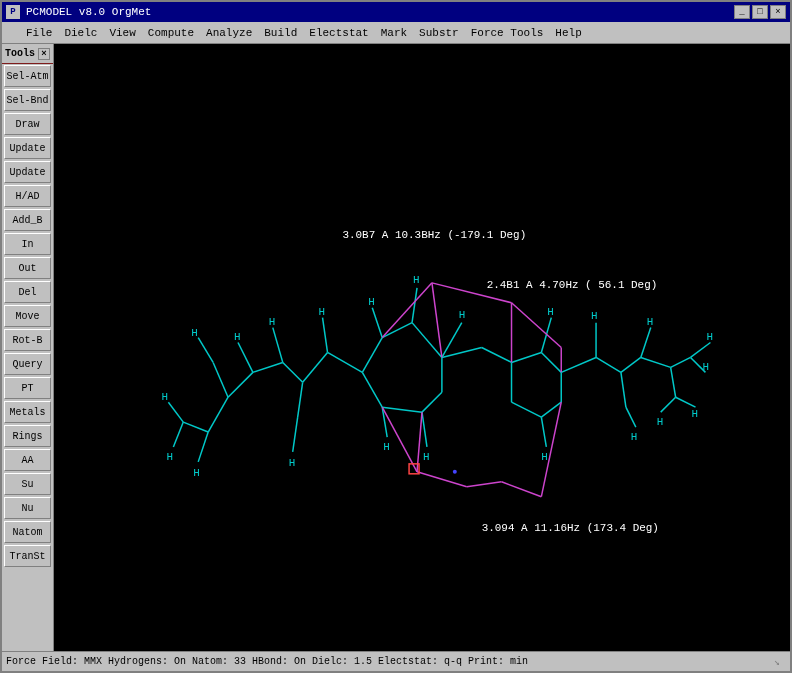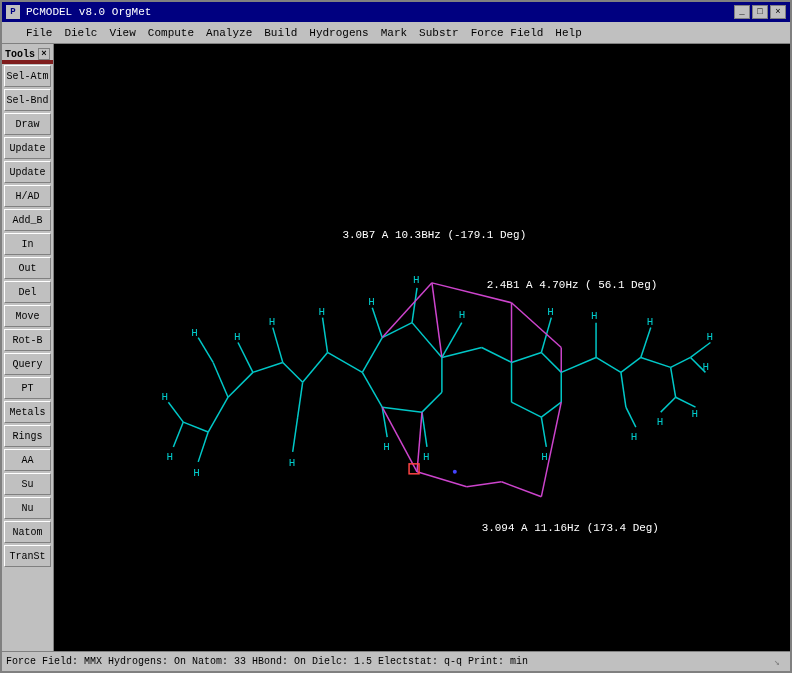--- a/index.html
+++ b/index.html
@@ -85,24 +85,24 @@
       background: #c0c0c0;
       display: flex;
       flex-direction: column;
       border-right: 1px solid #808080;
       flex-shrink: 0;
     }
     .tools-header {
       background: #c0c0c0;
       height: 20px;
       display: flex;
-      align-items: flex-end;
+      align-items: center;
       justify-content: space-between;
       padding: 0 3px;
-      border-bottom: 4px solid #7f1d1d;
+      border-bottom: 1px solid #7f1d1d;
       font-size: 10px;
       font-weight: bold;
     }
     .tools-close {
       width: 12px;
       height: 12px;
       background: #c0c0c0;
       border: 1px solid #808080;
       display: flex;
       align-items: center;
@@ -179,24 +179,24 @@
     </div>
   </div>
 
   <div class="menu-bar">
   <div class="menu-item">File</div>
       <div class="menu-item">Dielc</div>
       <div class="menu-item">View</div>
       <div class="menu-item">Compute</div>
       <div class="menu-item">Analyze</div>
       <div class="menu-item">Build</div>
-      <div class="menu-item">Hydrogens</div>
+      <div class="menu-item">Electstat</div>
       <div class="menu-item">Mark</div>
       <div class="menu-item">Substr</div>
-      <div class="menu-item">Force Field</div>
+      <div class="menu-item">Force Tools</div>
       <div class="menu-item">Help</div>
     </div>
 
   <div class="main-area">
 
     <div class="sidebar">
       <div class="tools-header">
         <span>Tools</span>
         <div class="tools-close">×</div>
       </div>

